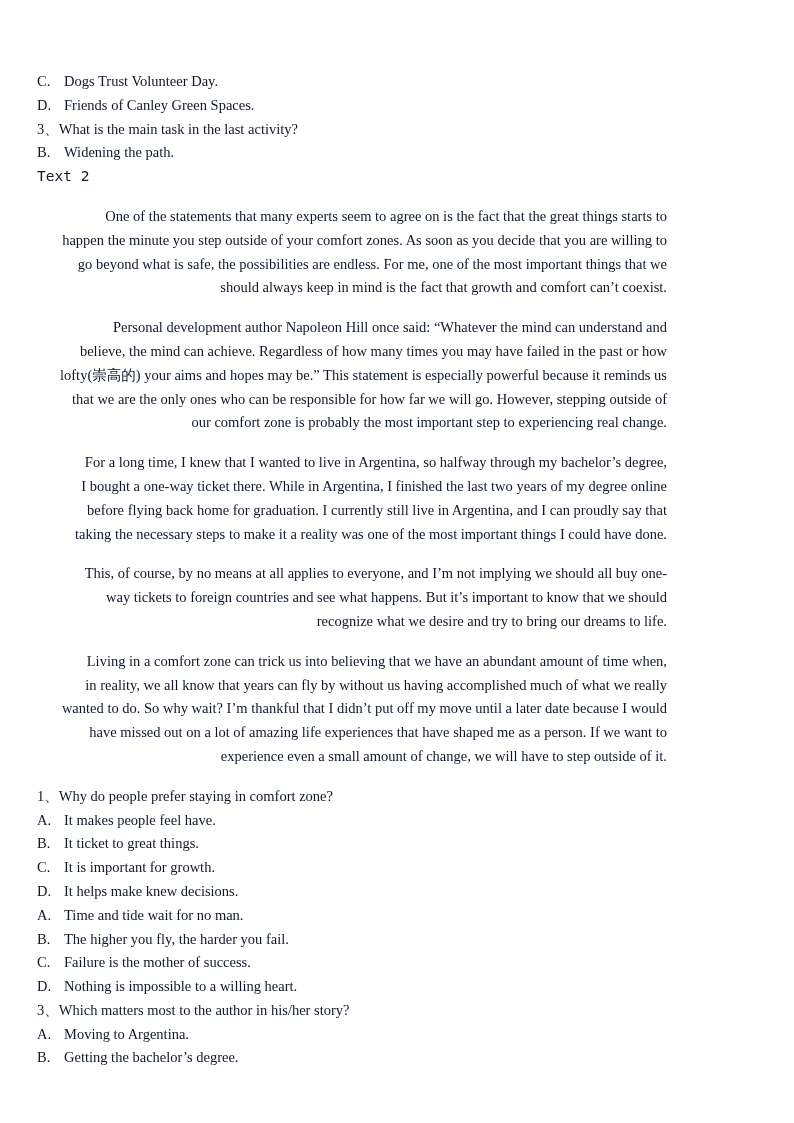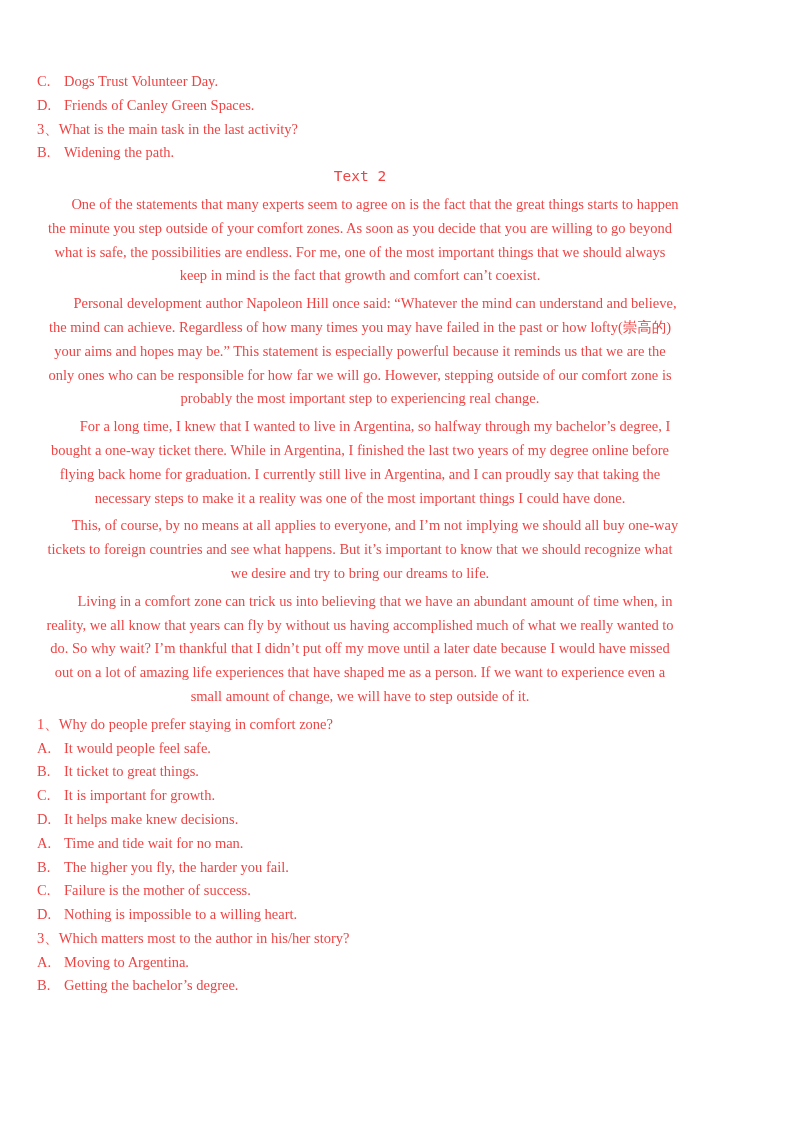--- a/index.html
+++ b/index.html
@@ -11,44 +11,43 @@
     position: relative;
     width: 720px;
     height: 1123px;
     background: #ffffff;
     box-sizing: border-box;
     padding: 70px 37px 0 37px;
     overflow: hidden;
     font-family: "Liberation Serif", "DejaVu Serif", serif;
     font-size: 14.5px;
     line-height: 23.8px;
-    color: #ef4444;
+    color: #0f172a;
   }
   .line {
     margin: 0;
     white-space: normal;
   }
   .opt-label {
     display: inline-block;
     min-width: 27px;
   }
   .q-num {
     display: inline-block;
     min-width: 21px;
   }
   .heading {
-    text-align: center;
     font-family: "DejaVu Sans Mono", "Liberation Mono", monospace;
     font-size: 14.5px;
     line-height: 23.8px;
   }
   p.para {
-    margin: 4px;
+    margin: 16px;
     text-indent: 30px;
-    text-align: center;
+    text-align: right;
   }
 </style>
 </head>
 <body>
 
 <div class="page">
 
   <div class="line">
     <span class="opt-label">C.</span><span>Dogs Trust Volunteer Day.</span>
   </div>
@@ -68,21 +67,21 @@
   <p class="para">One of the statements that many experts seem to agree on is the fact that the great things starts to happen the minute you step outside of your comfort zones. As soon as you decide that you are willing to go beyond what is safe, the possibilities are endless. For me, one of the most important things that we should always keep in mind is the fact that growth and comfort can’t coexist.</p>
   <p class="para">Personal development author Napoleon Hill once said: “Whatever the mind can understand and believe, the mind can achieve. Regardless of how many times you may have failed in the past or how lofty(崇高的) your aims and hopes may be.” This statement is especially powerful because it reminds us that we are the only ones who can be responsible for how far we will go. However, stepping outside of our comfort zone is probably the most important step to experiencing real change.</p>
   <p class="para">For a long time, I knew that I wanted to live in Argentina, so halfway through my bachelor’s degree, I bought a one-way ticket there. While in Argentina, I finished the last two years of my degree online before flying back home for graduation. I currently still live in Argentina, and I can proudly say that taking the necessary steps to make it a reality was one of the most important things I could have done.</p>
   <p class="para">This, of course, by no means at all applies to everyone, and I’m not implying we should all buy one-way tickets to foreign countries and see what happens. But it’s important to know that we should recognize what we desire and try to bring our dreams to life.</p>
   <p class="para">Living in a comfort zone can trick us into believing that we have an abundant amount of time when, in reality, we all know that years can fly by without us having accomplished much of what we really wanted to do. So why wait? I’m thankful that I didn’t put off my move until a later date because I would have missed out on a lot of amazing life experiences that have shaped me as a person. If we want to experience even a small amount of change, we will have to step outside of it.</p>
 
   <div class="line">
     <span class="q-num">1、</span><span>Why do people prefer staying in comfort zone?</span>
   </div>
   <div class="line">
-    <span class="opt-label">A.</span><span>It would people feel safe.</span>
+    <span class="opt-label">A.</span><span>It makes people feel have.</span>
   </div>
   <div class="line">
     <span class="opt-label">B.</span><span>It ticket to great things.</span>
   </div>
   <div class="line">
     <span class="opt-label">C.</span><span>It is important for growth.</span>
   </div>
   <div class="line">
     <span class="opt-label">D.</span><span>It helps make knew decisions.</span>
   </div>

